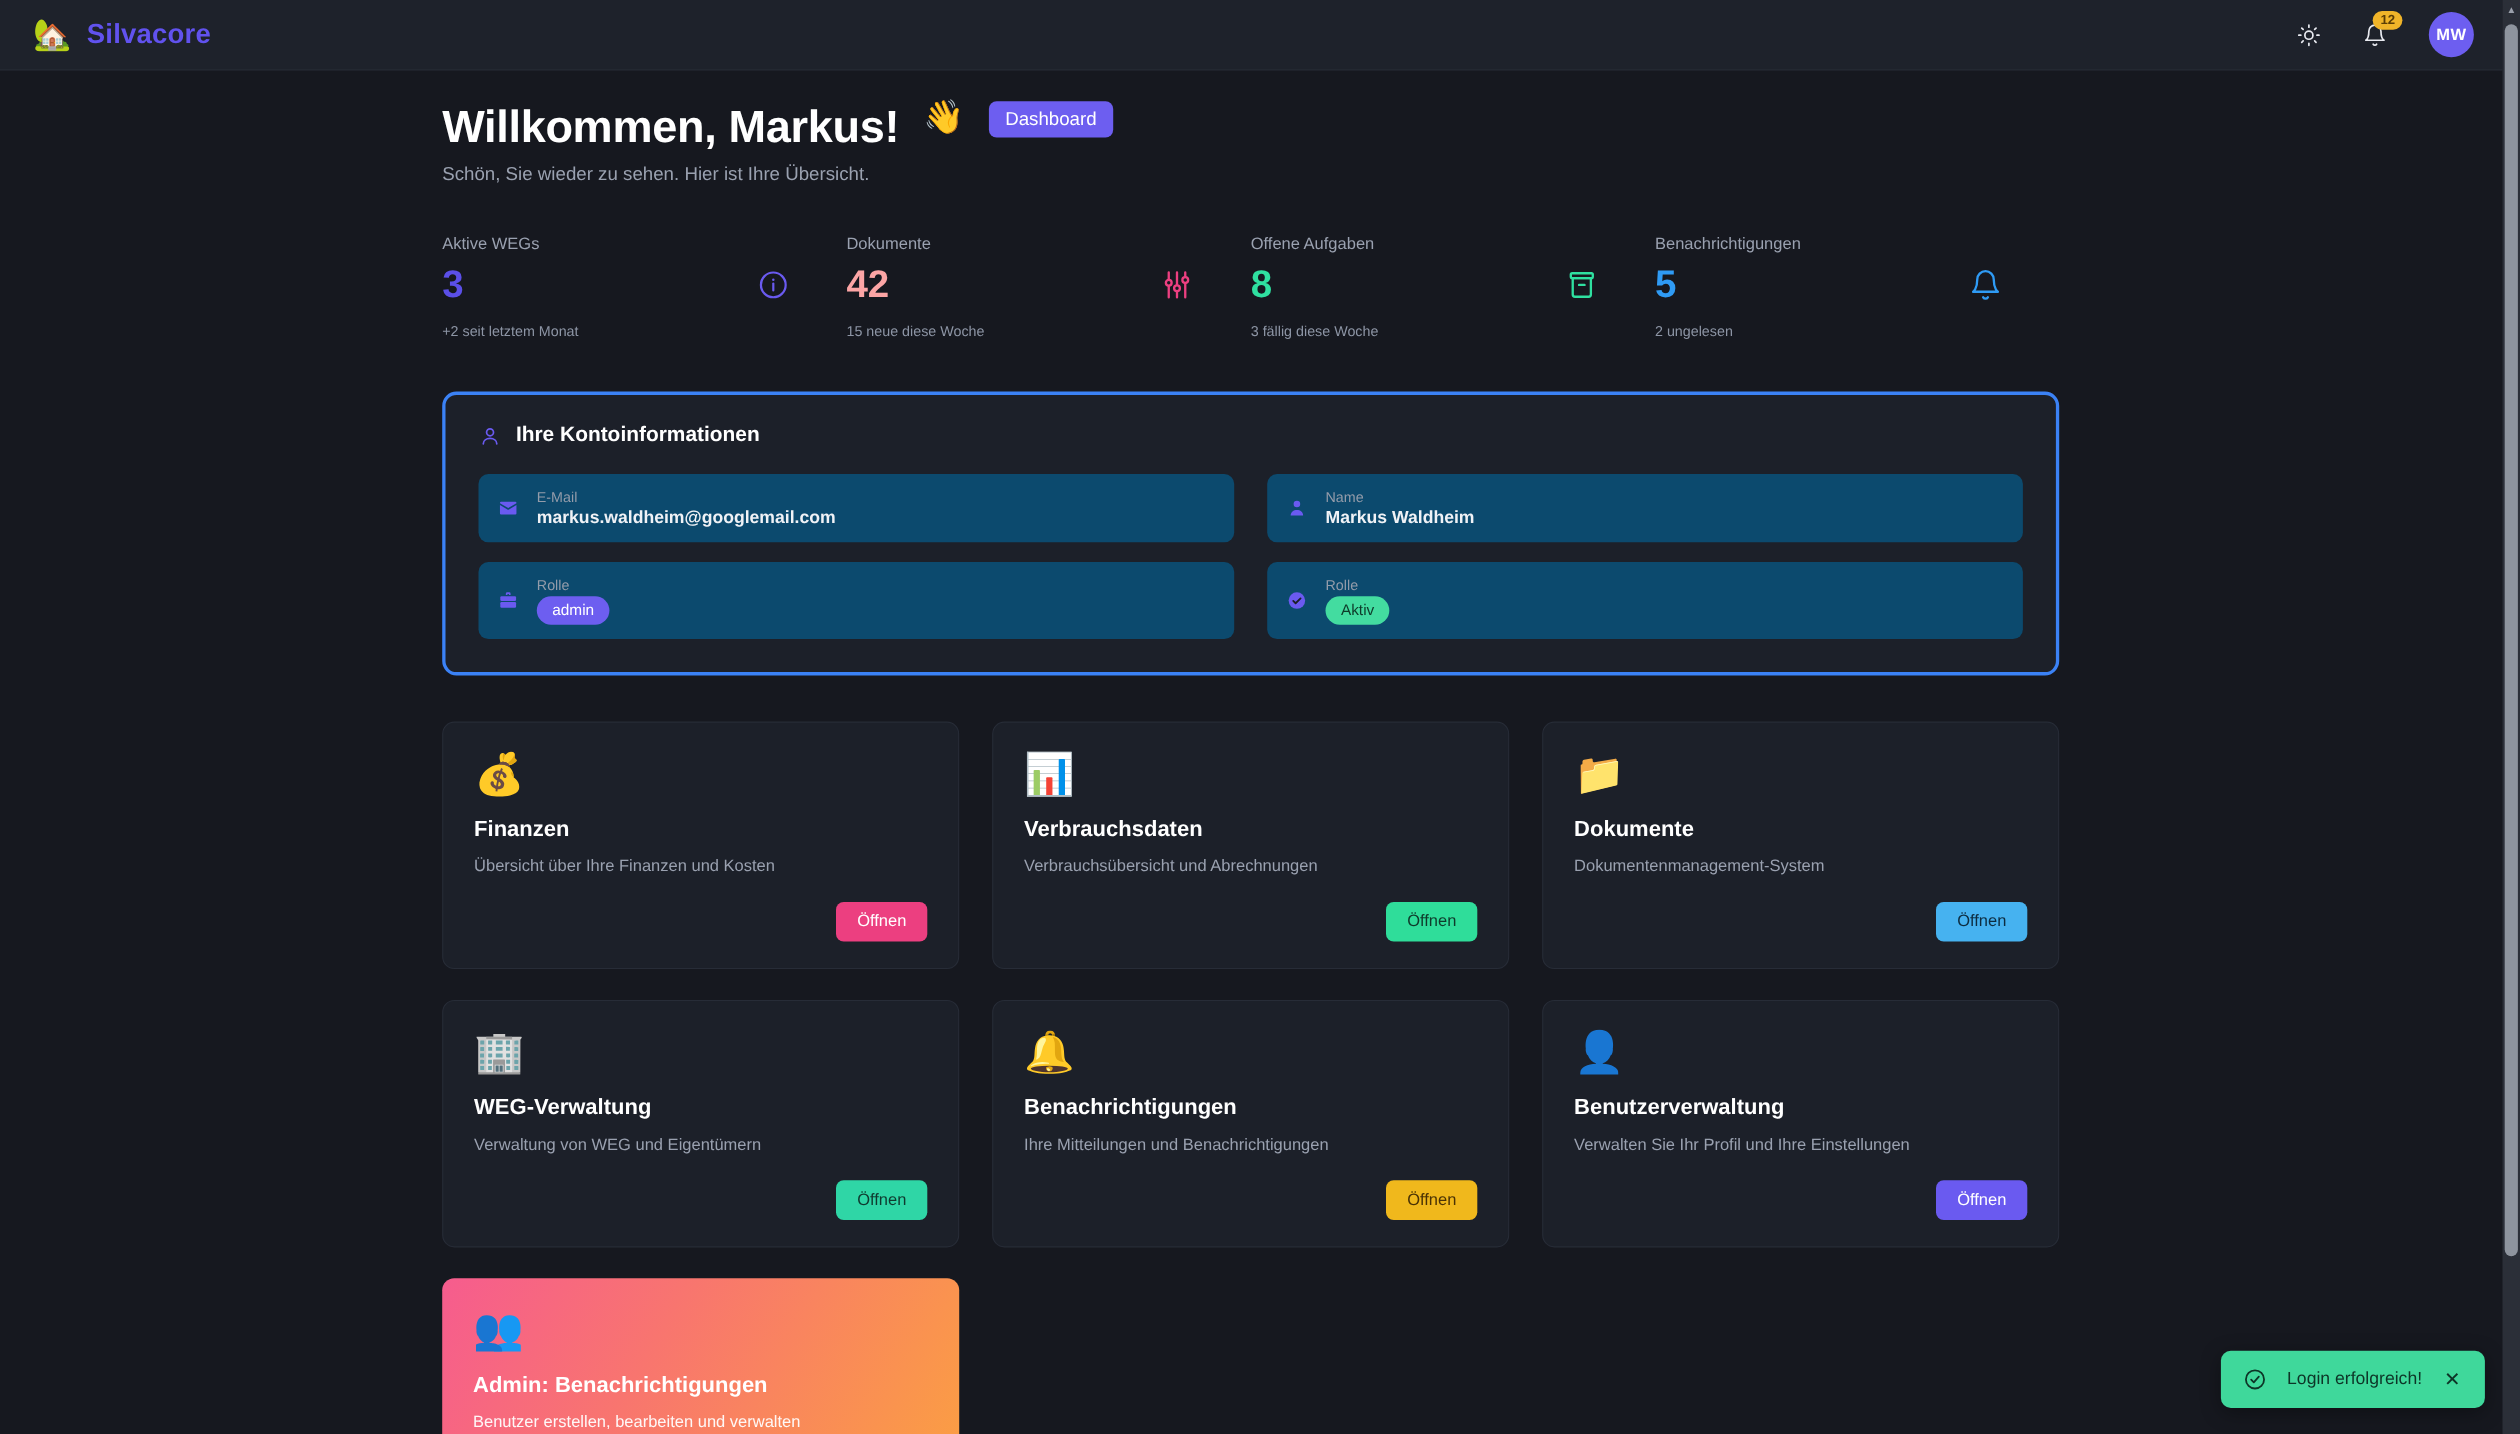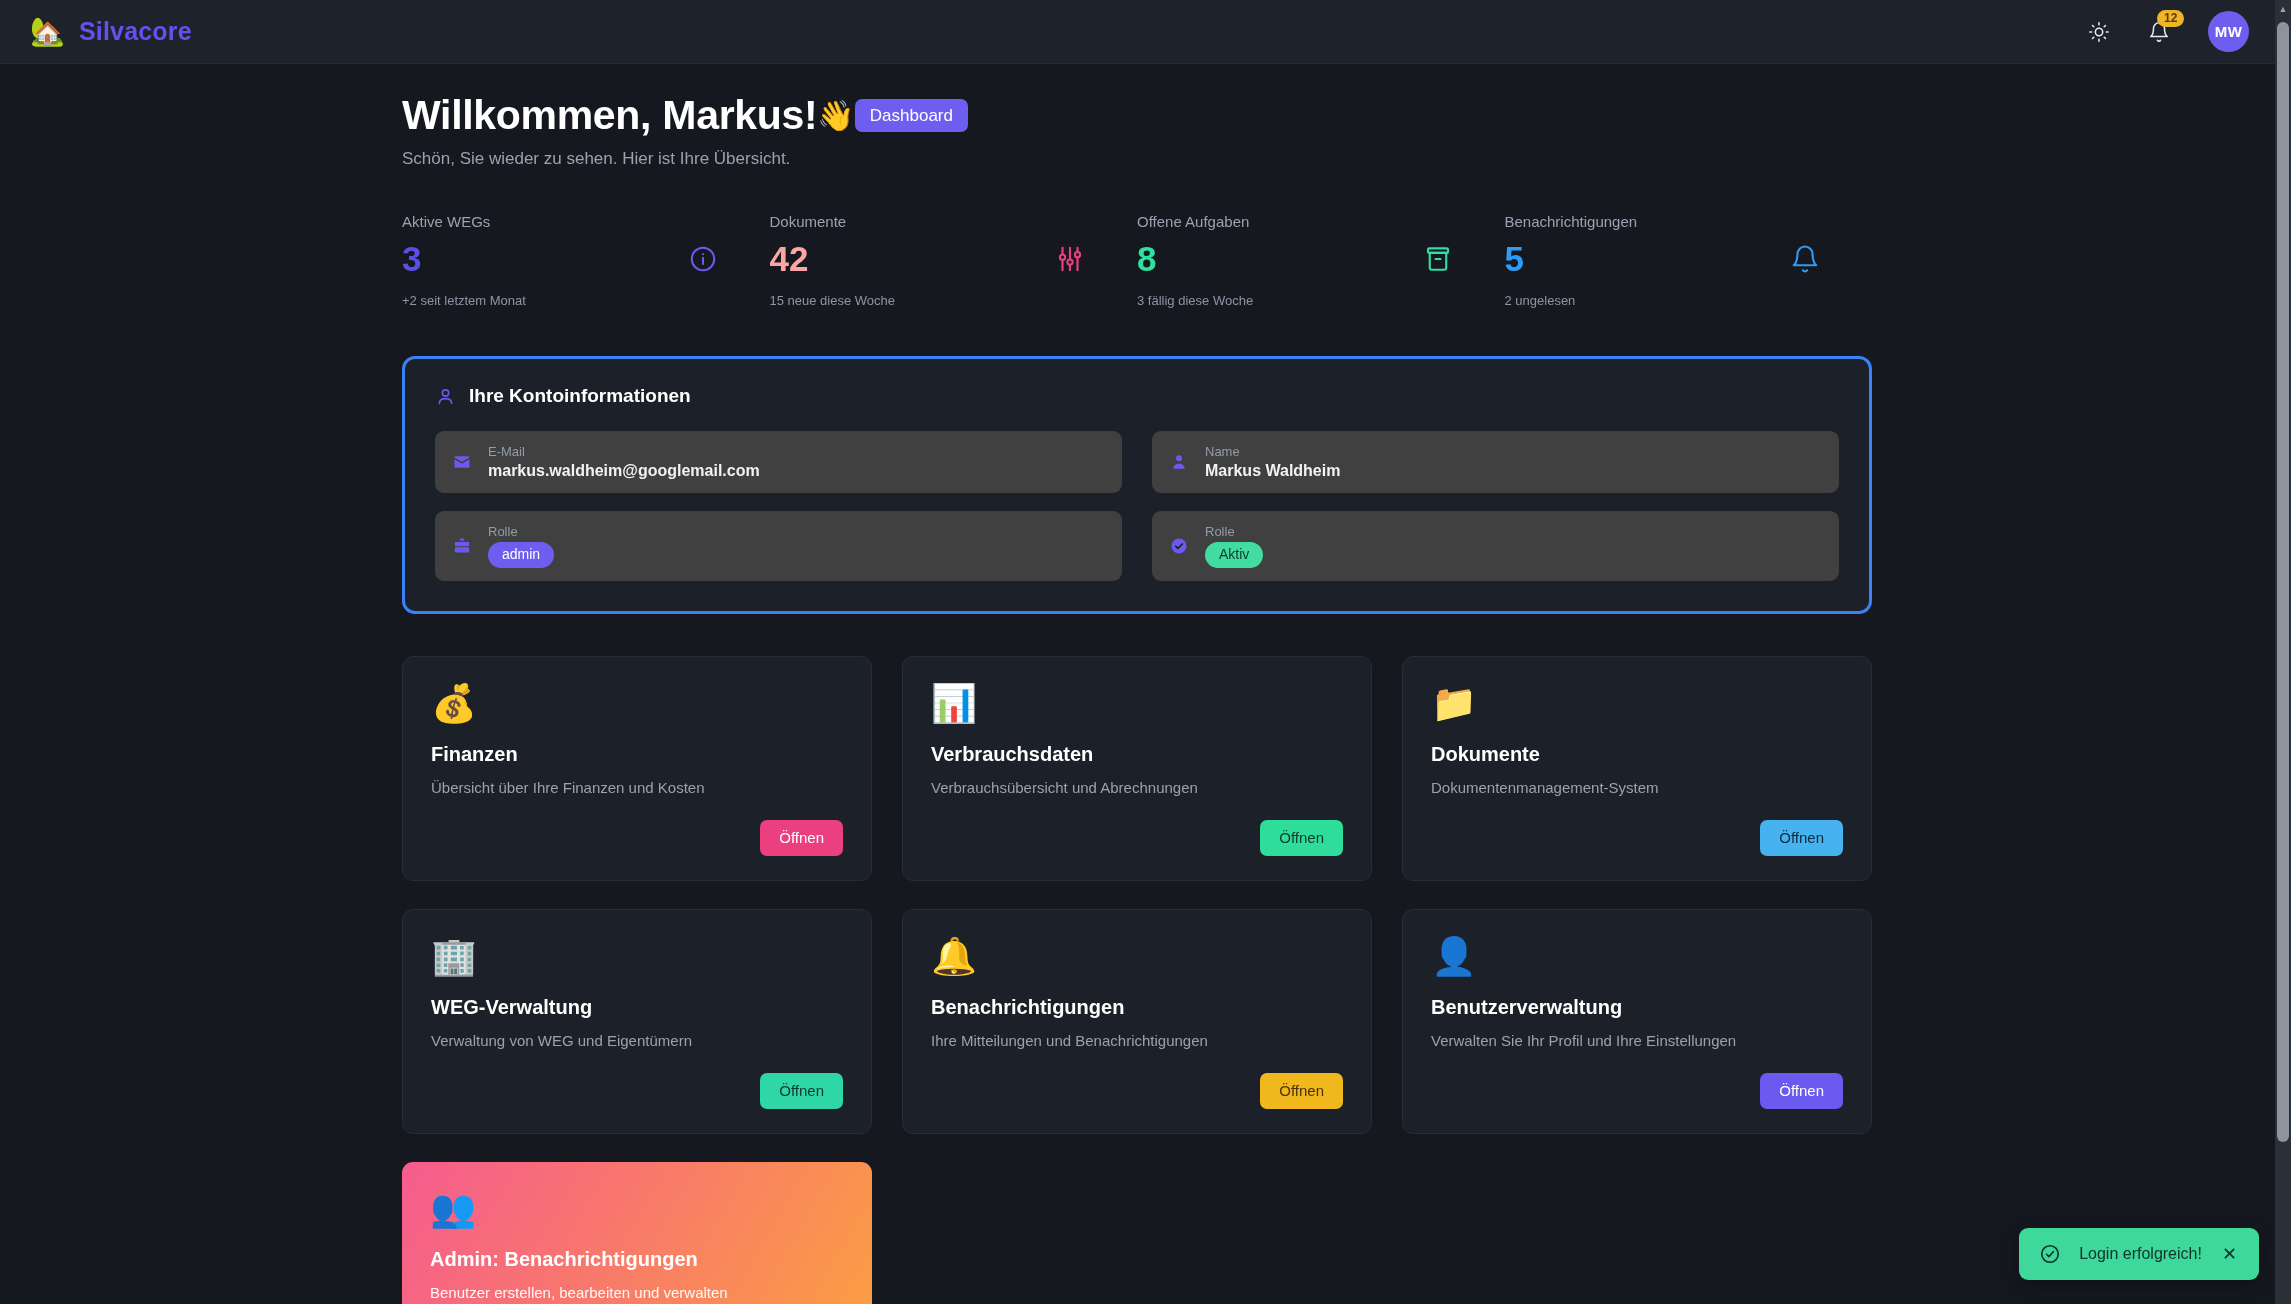--- a/index.html
+++ b/index.html
@@ -97,21 +97,22 @@
     padding: 28px 0 0 0;
   }
   .inner {
     width: 1470px;
     margin-left: 402px;
   }
 
   
   .welcome-row {
     display: flex;
-    align-items: center;
+    align-items: flex-start;
+    gap: 22px;
     margin-bottom: 10px;
   }
   .welcome-title {
     font-size: 41px;
     font-weight: bold;
     color: #ffffff;
     letter-spacing: -.3px;
   }
   .wave { font-size: 30px; line-height: 1; }
   .dash-badge {
@@ -176,21 +177,21 @@
     font-size: 19px;
     font-weight: bold;
     color: #ffffff;
   }
   .fields {
     display: grid;
     grid-template-columns: 1fr 1fr;
     gap: 18px 30px;
   }
   .field {
-    background: #404040;
+    background: #0c4a6e;
     border-radius: 9px;
     padding: 13px 17px;
     display: flex;
     align-items: center;
     gap: 16px;
     min-height: 62px;
   }
   .field-body { display: flex; flex-direction: column; gap: 3px; }
   .field-label { font-size: 13px; color: #949caa; }
   .field-value { font-size: 16px; font-weight: bold; color: #f0f2f6; }

